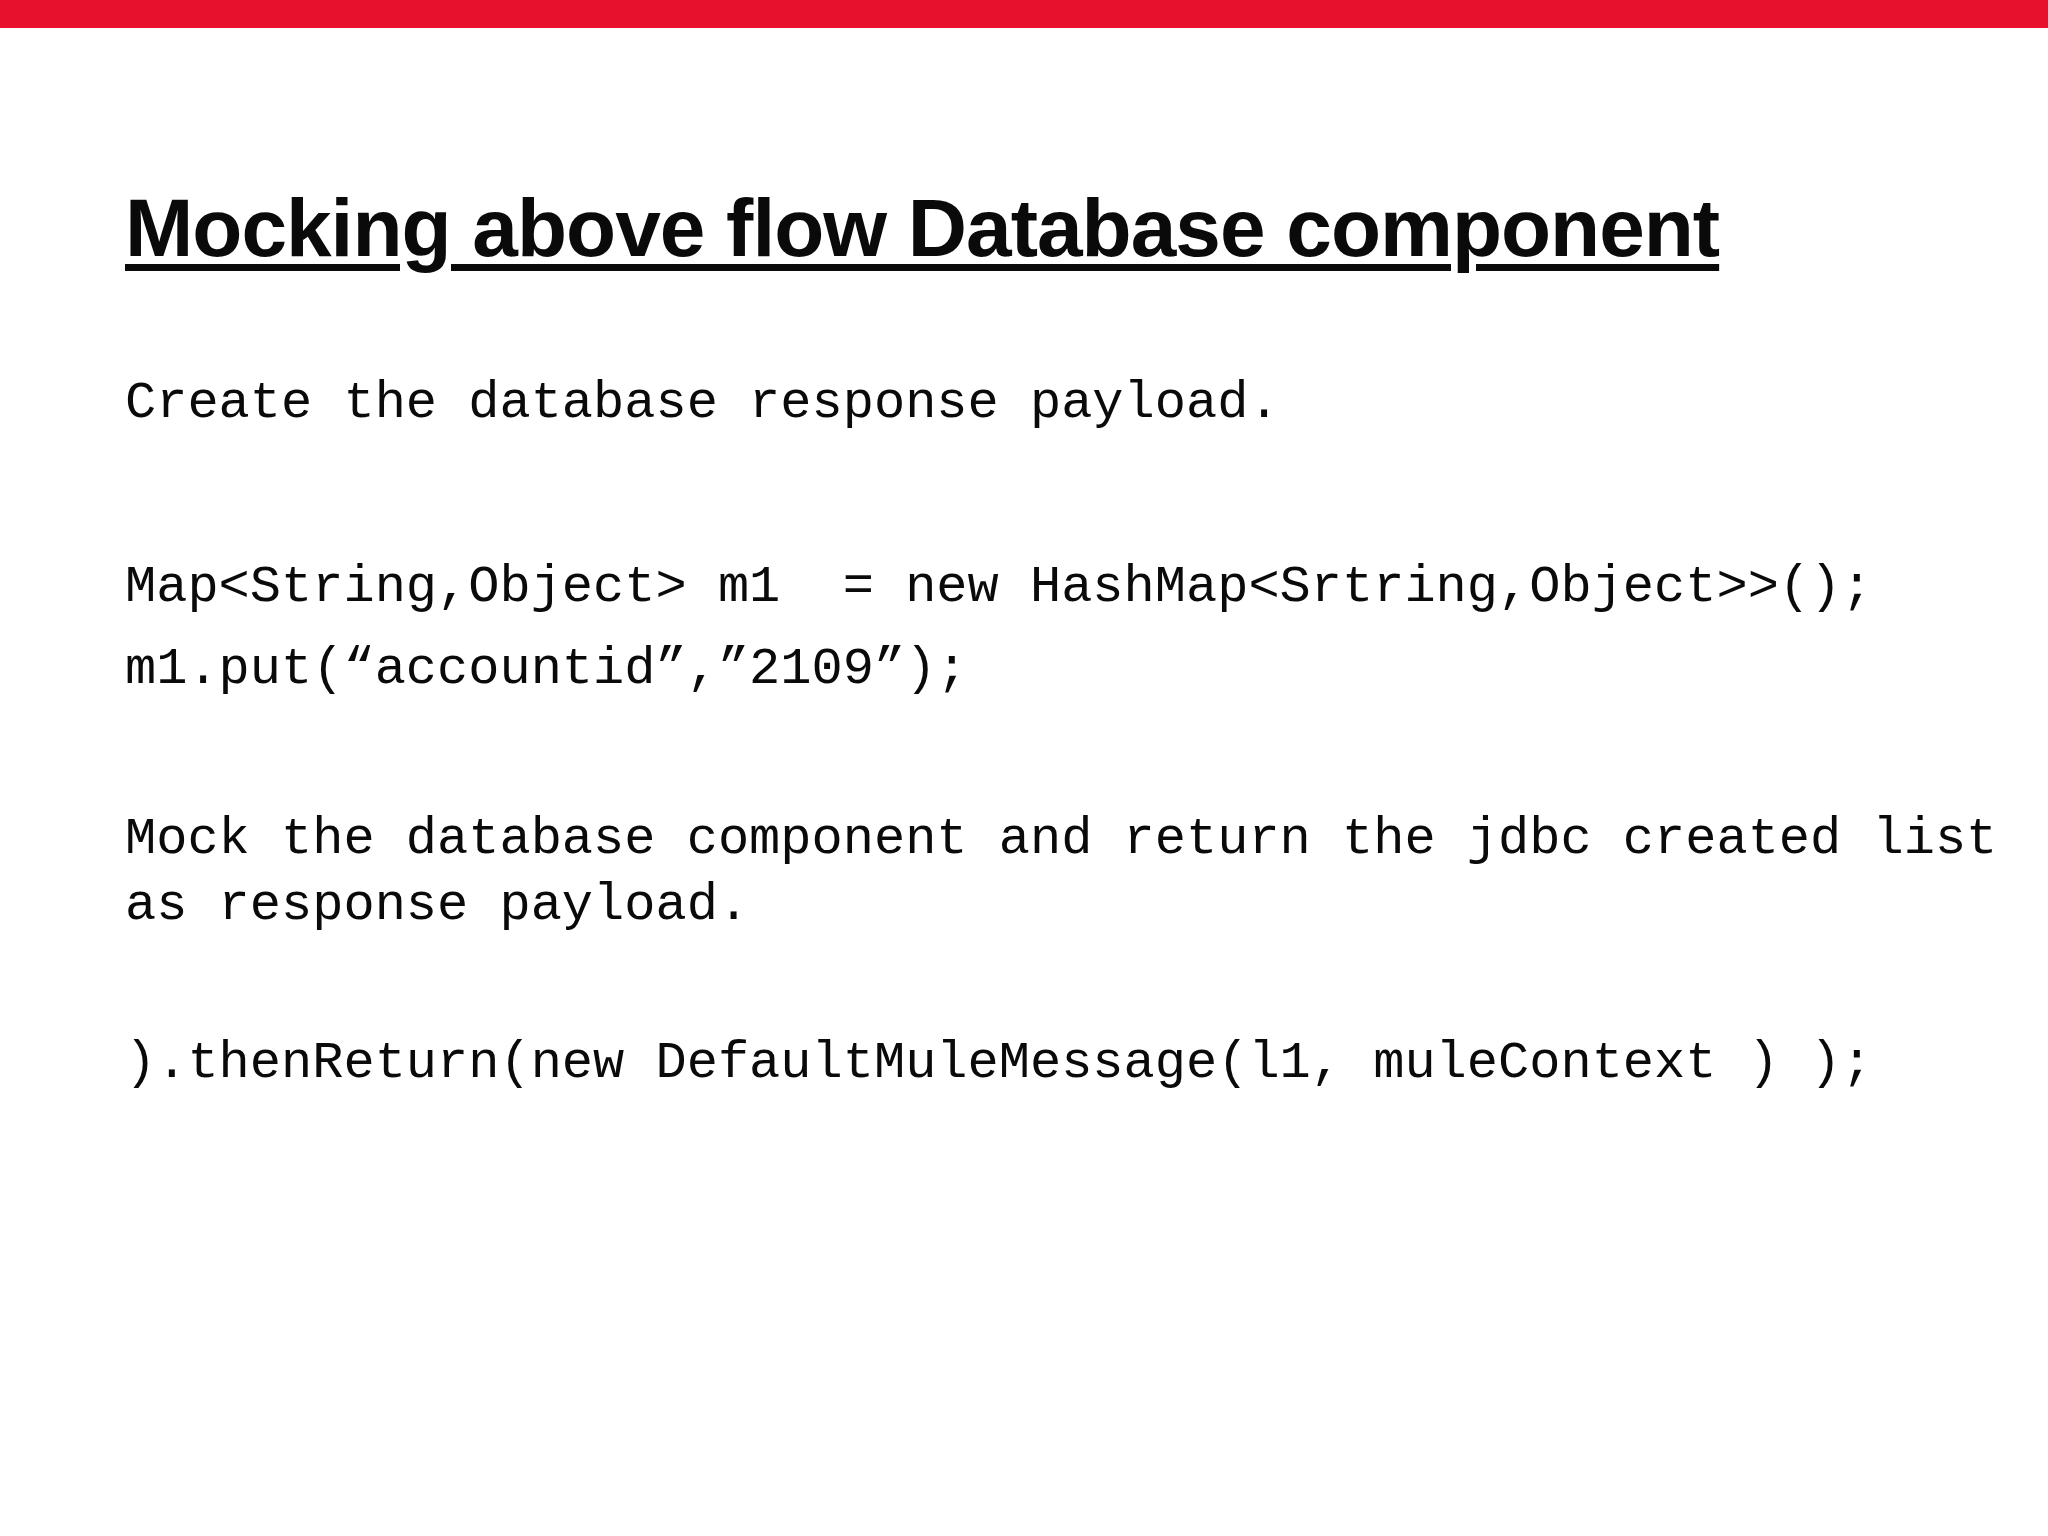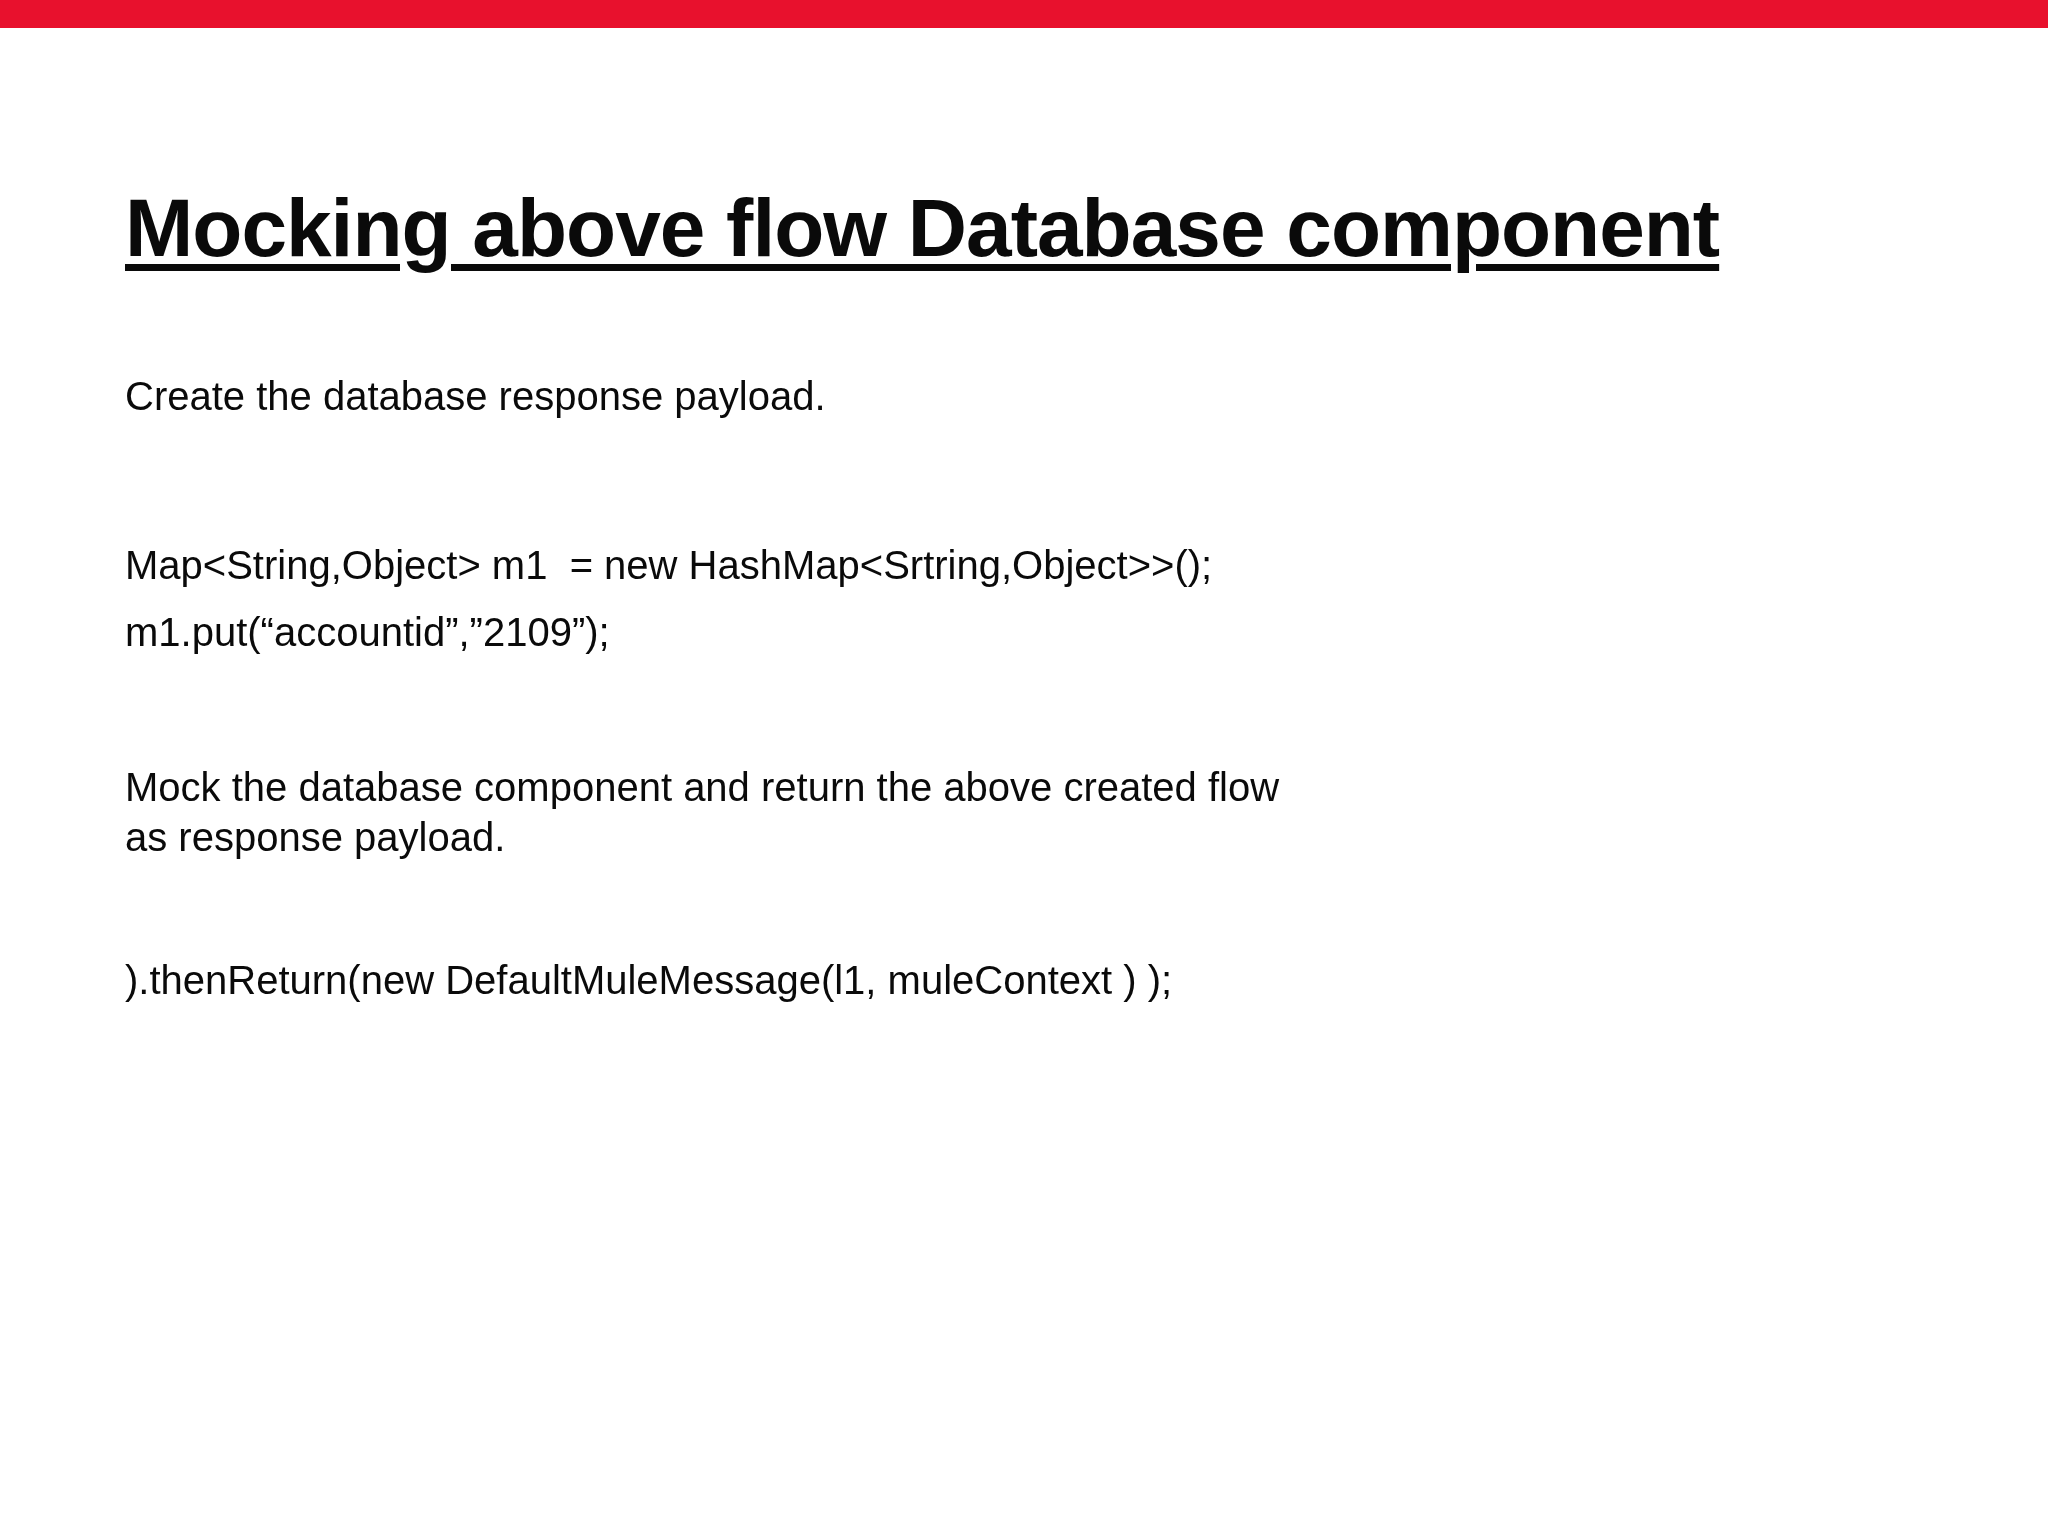--- a/index.html
+++ b/index.html
@@ -38,22 +38,23 @@
     line-height: 1.15;
     white-space: pre;
     margin: 0;
   }
   .slide-title .underlined {
     text-decoration: underline;
     text-decoration-thickness: 7px;
     text-underline-offset: 8px;
   }
   .body-text {
-    font-size: 40px;
+    font-size: 52px;
     line-height: 1.27;
+    font-family: Liberation Mono, monospace;
   }
   .line {
     white-space: pre; 
   }
   .para-intro    { margin-top: 96px; }
   .para-code1    { margin-top: 118px; }
   .para-code2    { margin-top: 16px; }
   .para-code3    { margin-top: 16px; }
   .para-code4    { margin-top: 16px; }
   .para-mock     { margin-top: 104px; }
@@ -80,21 +81,21 @@
     <div class="para para-code2">
       <div class="line">Map&lt;String,Object&gt; m1  = new HashMap&lt;Srtring,Object&gt;&gt;();</div>
     </div>
 
     <div class="para para-code3">
       <div class="line">m1.put(“accountid”,”2109”);</div>
     </div>
 
 
     <div class="para para-mock">
-      <div class="line">Mock the database component and return the above created flow</div>
+      <div class="line">Mock the database component and return the jdbc created list</div>
       <div class="line">as response payload.</div>
     </div>
 
     <div class="para para-endpoint">
       <div class="line">).thenReturn(new DefaultMuleMessage(l1, muleContext ) );</div>
     </div>
 
   </div>
 </div>
 

